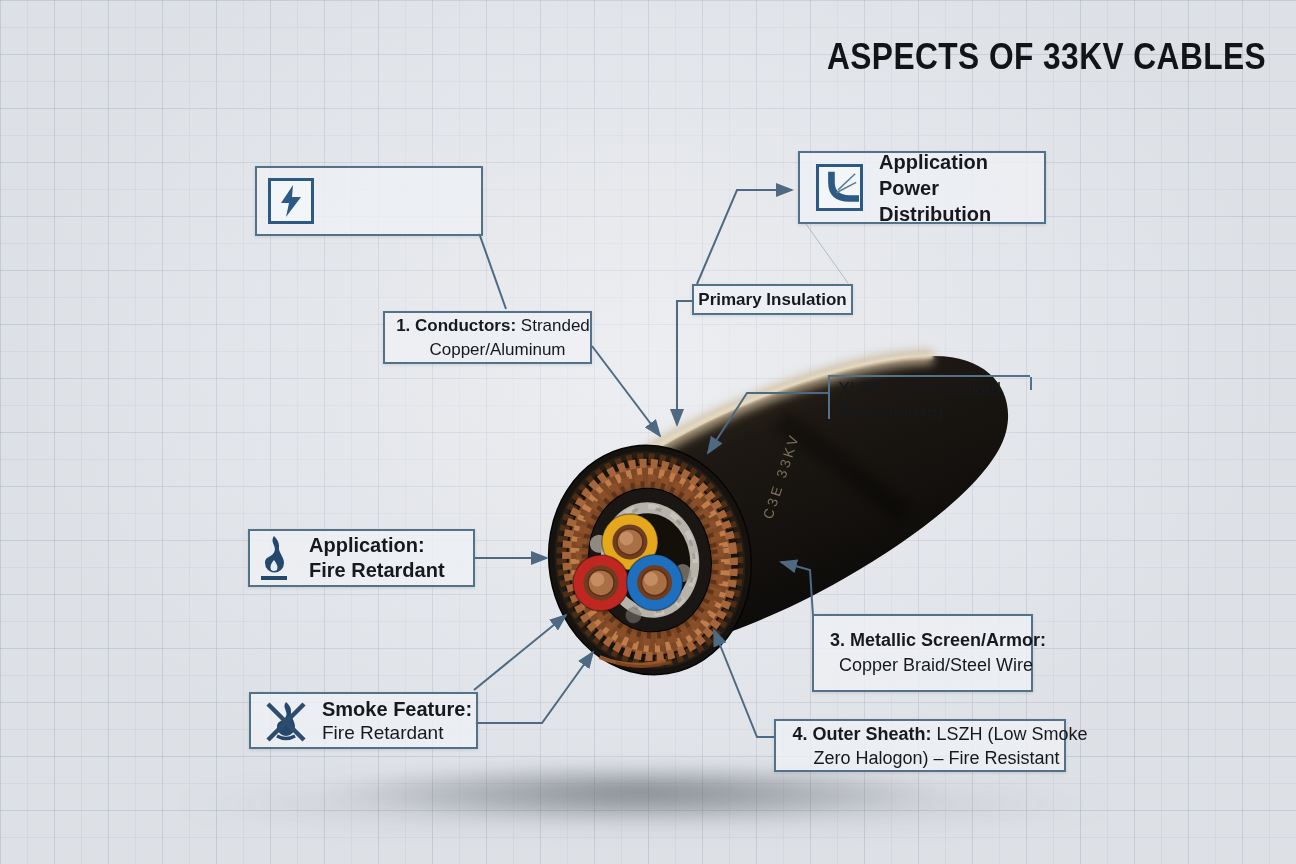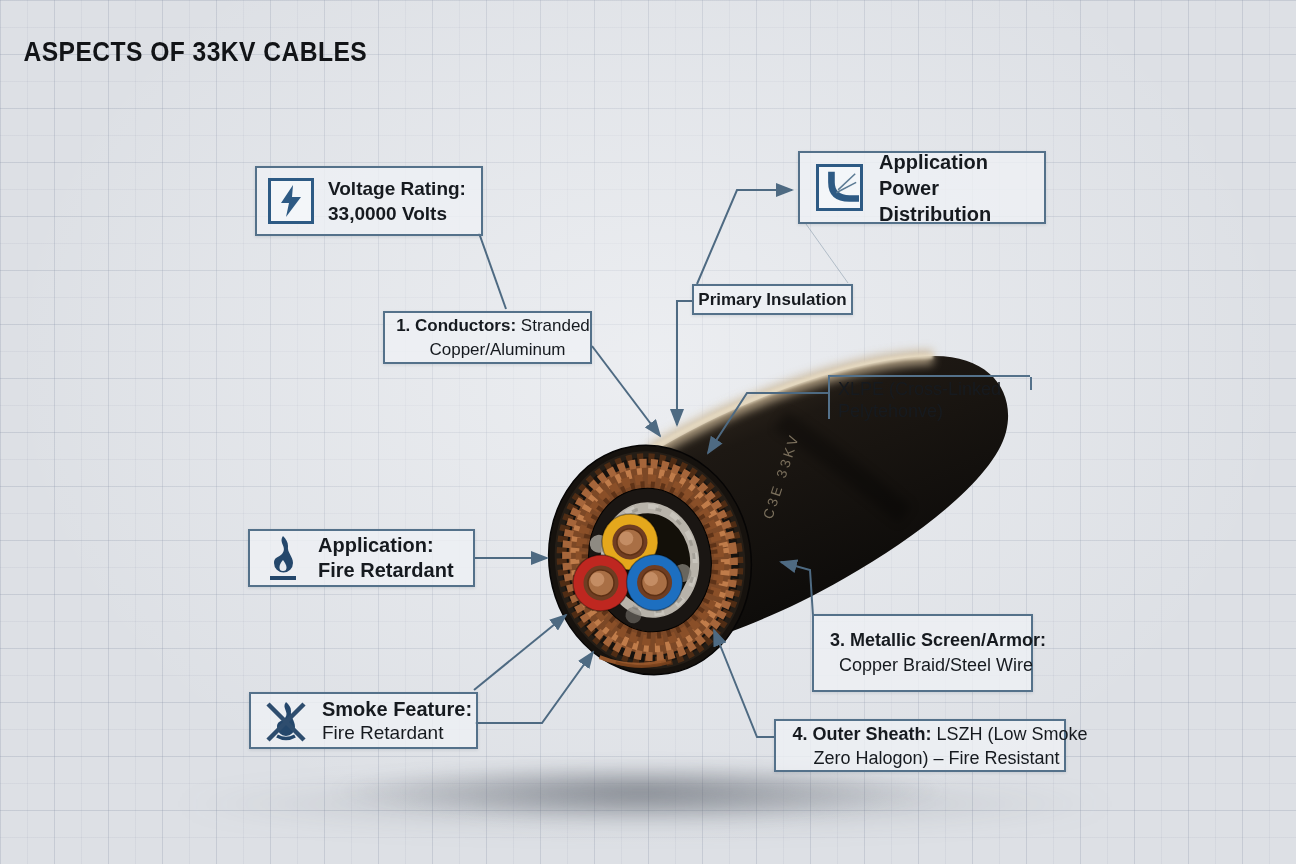--- a/index.html
+++ b/index.html
@@ -9,21 +9,21 @@
     background-color:#dde0e5;
     background-image:
       radial-gradient(ellipse at 50% 42%, rgba(248,249,251,0.55), rgba(248,249,251,0) 70%),
       linear-gradient(rgba(140,152,170,0.20) 1px, transparent 1px),
       linear-gradient(90deg, rgba(140,152,170,0.20) 1px, transparent 1px),
       linear-gradient(rgba(140,152,170,0.11) 1px, transparent 1px),
       linear-gradient(90deg, rgba(140,152,170,0.11) 1px, transparent 1px);
     background-size:100% 100%,54px 54px,54px 54px,27px 27px,27px 27px;
   }
   .abs{position:absolute;}
-  #title{left:0;top:36px;width:100%;text-align:left;font-size:28px;font-weight:700;
+  #title{left:0;top:36px;width:100%;text-align:right;font-size:36px;font-weight:700;
          letter-spacing:.5px;color:#121417;}
   #title span{display:inline-block;transform:scaleX(.88);}
   
   .cbox{border:2px solid #54718a;background:rgba(238,241,245,.78);
         box-shadow:0 1px 3px rgba(40,60,80,.14);display:flex;align-items:center;box-sizing:border-box;}
   .txtcol{line-height:25px;font-size:19px;}
   .b{font-weight:700;}
   .iconsq{border:3px solid #2d5a84;background:rgba(244,246,249,.9);display:flex;
           align-items:center;justify-content:center;box-sizing:border-box;flex-shrink:0;}
   
@@ -38,21 +38,21 @@
   
   #conductors-box{left:383px;top:311px;width:209px;height:53px;}
   #conductors-box .inner{width:100%;text-align:center;padding-left:11px;font-size:17px;line-height:24px;}
   #conductors-box .inner .l2{padding-left:9px;}
   
   #insulation-frame{left:828px;top:375px;width:200px;height:42px;border-top:2px solid #54718a;
         border-left:2px solid #54718a;}
   #insulation-frame::after{content:"";position:absolute;right:-2px;top:0;width:2px;height:13px;background:#54718a;}
   #insulation-text{left:838px;top:378px;width:260px;font-size:18px;line-height:22px;}
   
-  #appfire-box{left:248px;top:529px;width:227px;height:58px;padding-left:14px;}
+  #appfire-box{left:248px;top:529px;width:227px;height:58px;padding-left:5px;}
   #appfire-box .flamewrap{width:38px;height:48px;margin-right:16px;flex-shrink:0;}
   #appfire-box .txtcol{font-weight:700;font-size:20px;line-height:25px;}
   
   #screen-box{left:812px;top:614px;width:221px;height:78px;}
   #screen-box .inner{padding-left:16px;font-size:18px;line-height:25px;white-space:nowrap;}
   #screen-box .inner .l2,#screen-box .inner .l3{padding-left:9px;}
   
   #safety-box{left:249px;top:692px;width:229px;height:57px;padding-left:13px;}
   #safety-box .flamewrap{width:44px;height:46px;margin-right:14px;flex-shrink:0;}
   #safety-box .txtcol{font-size:19px;line-height:24px;}
@@ -173,24 +173,20 @@
       <path d="M813,616 L810,570 L781,562" marker-end="url(#arr)"></path>
     </g>
   </svg>
 
   <div class="abs cbox" id="voltage-box">
     <div class="iconsq">
       <svg width="30" height="34" viewBox="0 0 30 34">
         <path d="M17 1 L5 19 L13 19 L10 33 L25 13 L16 13 Z" fill="#2d5a84"></path>
       </svg>
     </div>
-    <div class="txtcol">
-      <div class="b">Voltage Rating:</div>
-      <div class="b">33,0000 Volts</div>
-    </div>
   </div>
 
   <div class="abs cbox" id="apppower-box">
     <div class="iconsq">
       <svg width="38" height="38" viewBox="0 0 40 40">
         <path d="M11,3 L11,14 Q11,31 30,31 L40,31" fill="none" stroke="#2d5a84" stroke-width="7"></path>
         <path d="M18,22 L36,5" stroke="#5c7b94" stroke-width="1.6"></path>
         <path d="M16,25 L37,14" stroke="#5c7b94" stroke-width="1.6"></path>
       </svg>
     </div>

